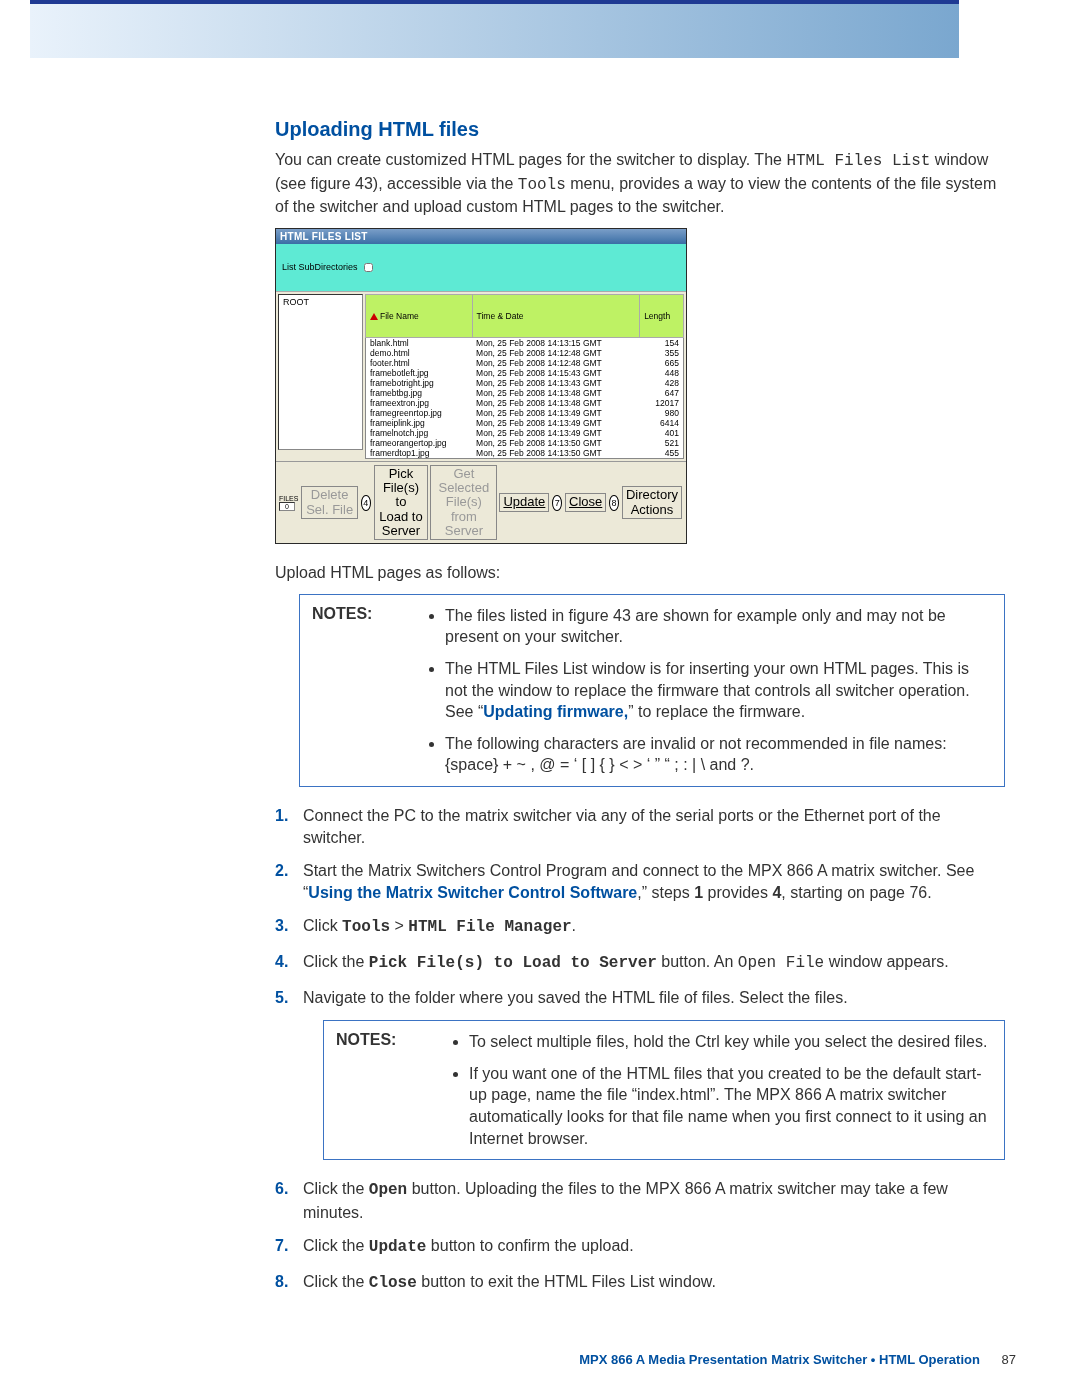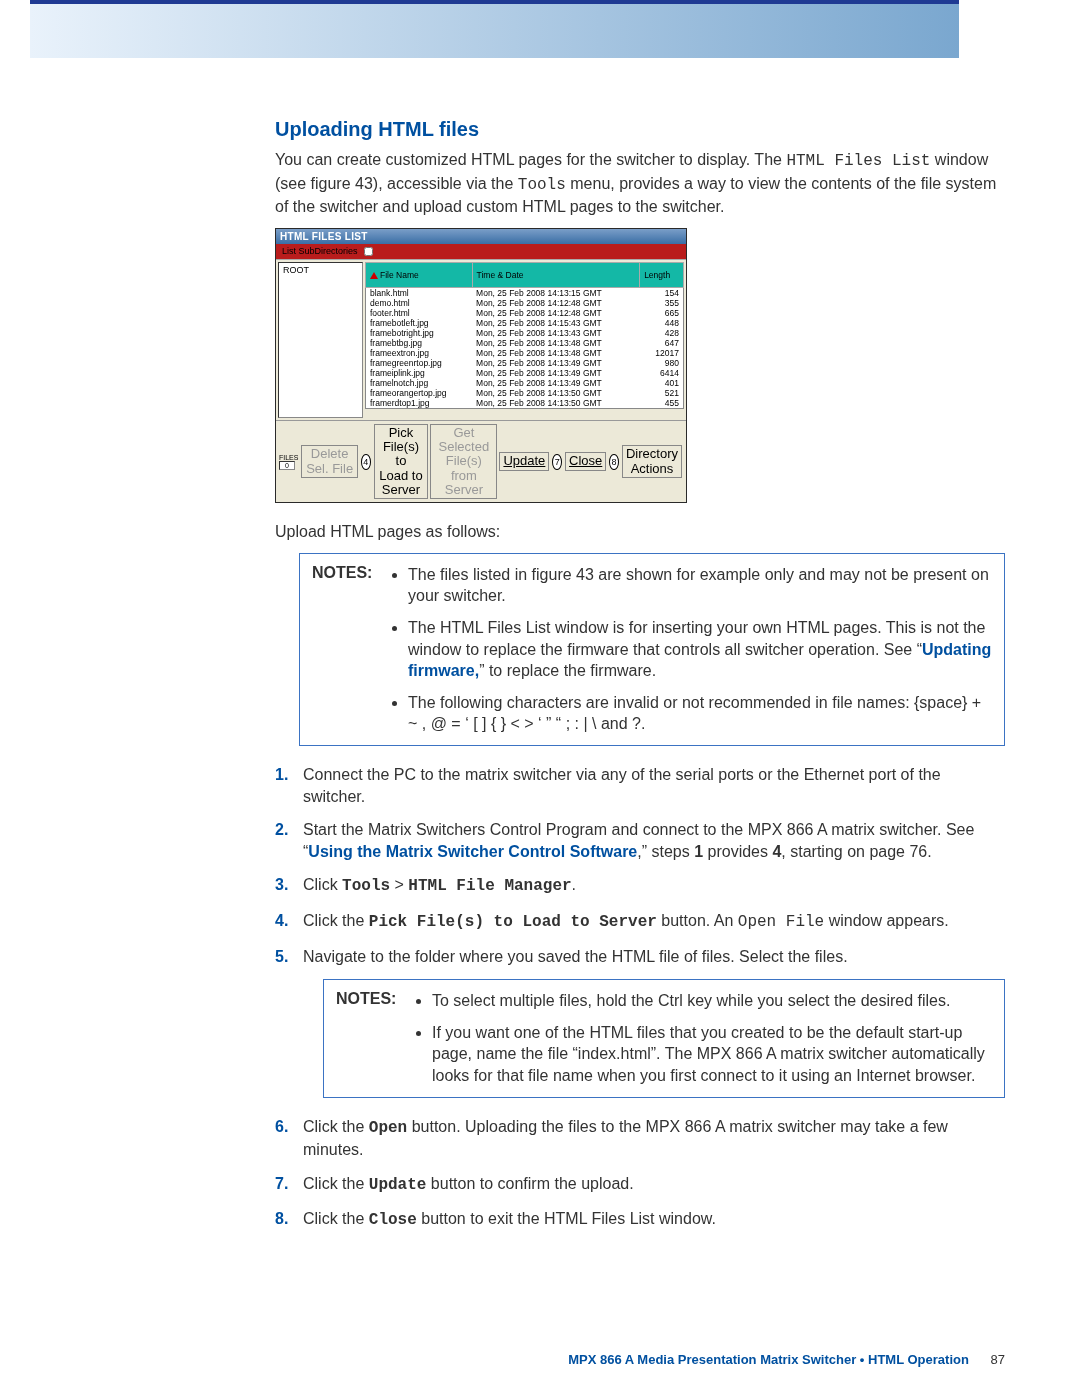--- a/index.html
+++ b/index.html
@@ -46,22 +46,22 @@
   }
   .ss-title {
     background: linear-gradient(to bottom, #7a9ec8, #3a6ea5);
     color: #fff;
     padding: 2px 4px;
     font-weight: 700;
     font-size: 10px;
     letter-spacing: .3px;
   }
   .ss-subbar {
-    background: #b91c1c;
-    padding: 0 6px;
+    background: #5eead4;
+    padding: 16px 6px;
     border-bottom: 1px solid #aaa;
   }
   .ss-subbar input { vertical-align: middle; margin-right:3px; height:9px; width:9px;}
   .ss-body { display: flex; }
   .ss-left {
     width: 75px;
     background: #fff;
     border: 1px inset #888;
     margin: 2px;
     padding: 2px 4px;
@@ -73,23 +73,23 @@
     margin: 2px 2px 2px 0;
   }
   .ss-table {
     width: 100%;
     border-collapse: collapse;
     background: #fff;
     border: 1px inset #888;
     font-size: 8.5px;
   }
   .ss-table th {
-    background: #14b8a6;
+    background: #bef264;
     border: 1px solid #aaa;
-    padding: 7px 4px;
+    padding: 16px 4px;
     text-align: left;
     font-weight: 400;
   }
   .ss-table td {
     padding: 0 4px;
     white-space: nowrap;
   }
   .ss-table td.num { text-align: right; }
   .ss-bottom {
     background: #ece9d8;
@@ -124,33 +124,33 @@
     font-size: 9px;
     margin: 0 2px;
     background: #fff;
   }
   .fig-caption { color: #0050a0; font-weight: 700; margin: 14px 0 18px 0; }
   .notes-box {
     border: 1px solid #3b73c3;
     padding: 10px 12px 10px 12px;
     margin: 10px 0 18px 24px;
   }
-  .notes-row { display: flex; }
+  .notes-row { display: flex; gap: 37px; }
   .notes-label { font-weight: 700; min-width: 72px; }
   .notes-ul { margin: 0 0 0 6px; padding-left: 18px; }
   .notes-ul li { margin-bottom: 10px; line-height: 1.35; }
   .notes-ul li:last-child { margin-bottom: 0; }
   .link { color: #0050a0; font-weight: 700; }
   ol.steps { list-style: none; padding: 0; margin: 0; }
   ol.steps > li { display: flex; margin: 0 0 12px 0; line-height:1.35;}
   .step-num { color: #0050a0; font-weight: 700; min-width: 28px; }
   .footer {
     position: absolute;
     bottom: 30px;
-    right: 105px;
+    right: 94px;
     font-size: 13px;
   }
   .footer-title { color: #0050a0; font-weight: 700; }
   .footer-page { color: #333; margin-left: 18px; }
   .alert-icon { display:inline-block; width:0; height:0; border-left:4px solid transparent; border-right:4px solid transparent; border-bottom:7px solid #c00; vertical-align:middle; margin-right:2px;}
 </style>
 </head>
 <body>
 
 <div class="page">

